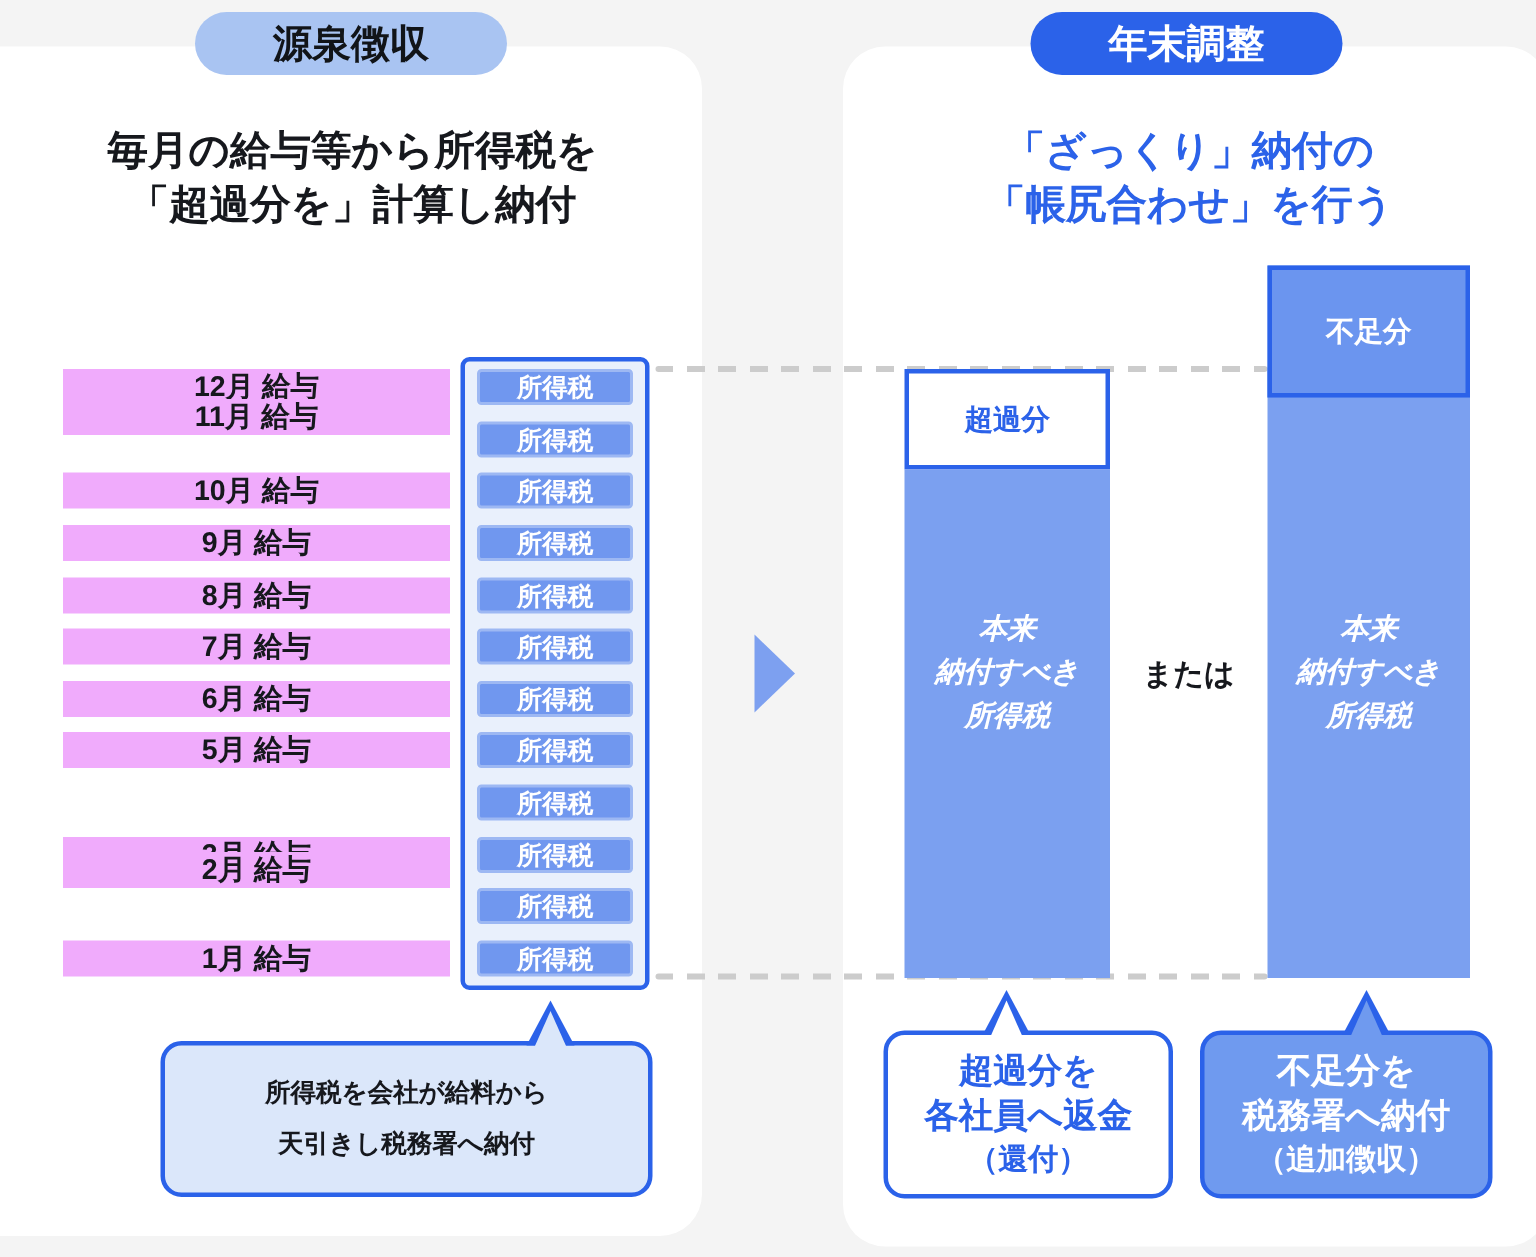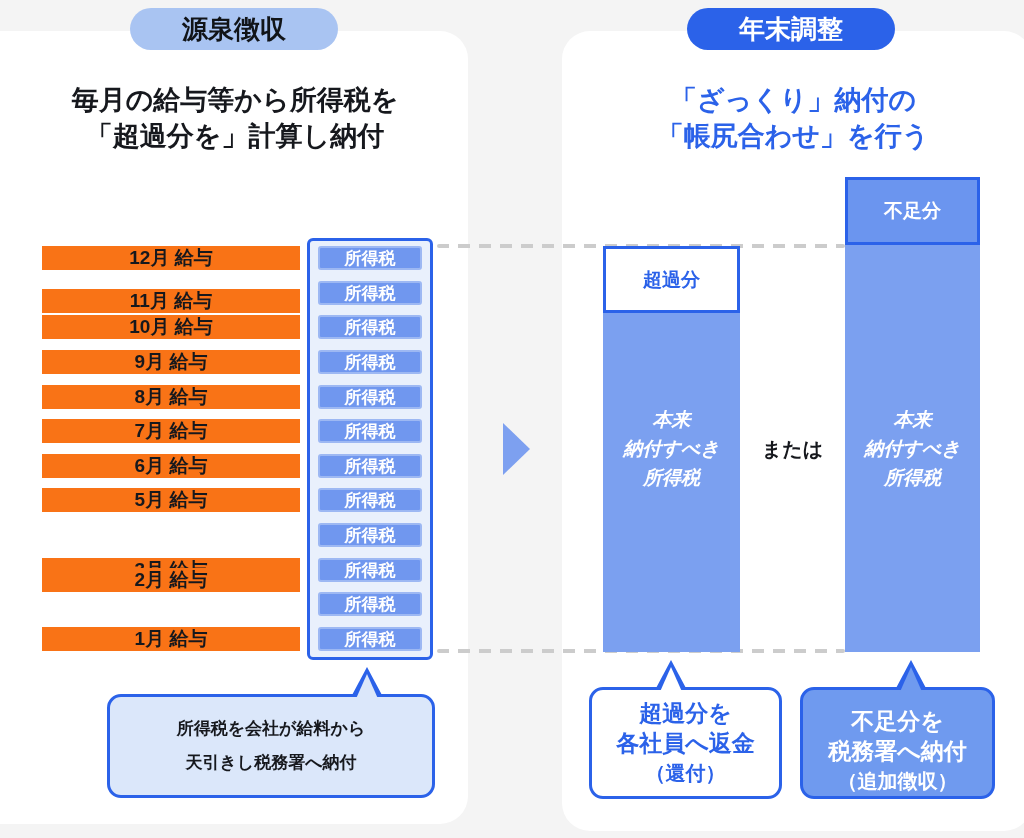--- a/index.html
+++ b/index.html
@@ -15,21 +15,21 @@
            display:flex; align-items:center; justify-content:center;
            font-size:26px; font-weight:bold; z-index:5; }
   #left-badge  { left:130px; background:#a9c4f2; color:#111418; }
   #right-badge { left:687px; background:#2b62e9; color:#ffffff; }
 
   .panel-title { position:absolute; top:82px; width:430px; text-align:center;
                  font-size:27px; font-weight:bold; line-height:36px; z-index:4; }
   #left-title  { left:20px;  color:#16181d; }
   #right-title { left:578px; color:#2b62e9; }
 
-  .month-row { position:absolute; left:42px; width:258px; height:24px; background:#f97316;
+  .month-row { position:absolute; left:42px; width:258px; height:24px; background:#f0abfc;
                display:flex; align-items:center; justify-content:center;
                font-size:19px; font-weight:bold; color:#16181d; z-index:3; }
 
   #tax-column { position:absolute; left:307px; top:238px; width:126px; height:422px;
                 background:#e9f0fc; border:3px solid #2b62e9; border-radius:6px; z-index:3; }
   .tax-box { position:absolute; left:318px; width:104px; height:24px; background:#7097ef;
              border:2px solid #9db8f3; border-radius:3px;
              display:flex; align-items:center; justify-content:center;
              font-size:17px; font-weight:bold; color:#ffffff; z-index:4; }
 
@@ -43,21 +43,21 @@
                border-top:26px solid transparent; border-bottom:26px solid transparent;
                border-left:27px solid #7da0f0; z-index:2; }
 
   
   #excess-box { position:absolute; left:603px; top:246px; width:137px; height:67px;
                 background:#ffffff; border:3px solid #2b62e9; z-index:3;
                 display:flex; align-items:center; justify-content:center;
                 font-size:19px; font-weight:bold; color:#2b62e9; }
   #left-bar-fill  { position:absolute; left:603px; top:313px; width:137px; height:339px;
                     background:#7ba0f0; z-index:2; }
-  #shortfall-box { position:absolute; left:845px; top:177px; width:135px; height:68px;
+  #shortfall-box { position:absolute; left:845px; top:177px; width:135px; height:88px;
                    background:#6b95ef; border:3px solid #2b62e9; z-index:3;
                    display:flex; align-items:center; justify-content:center;
                    font-size:19px; font-weight:bold; color:#ffffff; }
   #right-bar-fill { position:absolute; left:845px; top:245px; width:135px; height:407px;
                     background:#7ba0f0; z-index:2; }
   .bar-text { position:absolute; top:405px; width:137px; text-align:center; z-index:4;
               font-size:19px; font-weight:bold; color:#ffffff; line-height:29px;font-style:italic; }
   #left-bar-text  { left:603px; }
   #right-bar-text { left:845px; width:135px; }
   #or-label { position:absolute; left:740px; top:436px; width:105px; text-align:center;
@@ -65,21 +65,21 @@
 
   
   .callout { position:absolute; border:3px solid #2b62e9; border-radius:14px; z-index:5;
              display:flex; flex-direction:column; align-items:center; justify-content:center;
              text-align:center; font-weight:bold; }
   #left-callout { left:107px; top:694px; width:328px; height:104px; background:#dbe7fa;
                   color:#16181d; font-size:17px; line-height:34px; }
   #refund-callout { left:589px; top:687px; width:193px; height:112px; background:#ffffff;
                     color:#2b62e9; font-size:23px; line-height:30px; }
   #pay-callout { left:800px; top:687px; width:195px; height:112px; background:#6f9aef;
-                 color:#ffffff; font-size:23px; line-height:30px;justify-content:flex-end; }
+                 color:#ffffff; font-size:23px; line-height:30px; }
   .callout-sub { font-size:20px; }
 
   .pointer { position:absolute; top:-30px; width:32px; height:31px; }
   .pointer .p-outer { position:absolute; left:0; top:0; width:0; height:0;
         border-left:16px solid transparent; border-right:16px solid transparent;
         border-bottom:30px solid #2b62e9; }
   .pointer .p-inner { position:absolute; left:4px; top:7px; width:0; height:0;
         border-left:12px solid transparent; border-right:12px solid transparent;
         border-bottom:27px solid #ffffff; }
   #left-callout .p-inner   { border-bottom-color:#dbe7fa; }
@@ -103,21 +103,21 @@
   </div>
   <div id="right-title" class="panel-title">
     <div>「ざっくり」納付の</div>
     <div>「帳尻合わせ」を行う</div>
   </div>
 
   <div class="dashed-line" id="dash-top"></div>
   <div class="dashed-line" id="dash-bottom"></div>
 
   <div class="month-row" style="top:246px">12月 給与</div>
-  <div class="month-row" style="top:289px">11月 給与</div>
+  <div class="month-row" style="top:266px">11月 給与</div>
   <div class="month-row" style="top:315px">10月 給与</div>
   <div class="month-row" style="top:350px">9月 給与</div>
   <div class="month-row" style="top:385px">8月 給与</div>
   <div class="month-row" style="top:419px">7月 給与</div>
   <div class="month-row" style="top:454px">6月 給与</div>
   <div class="month-row" style="top:488px">5月 給与</div>
   <div class="month-row" style="top:558px">3月 給与</div>
   <div class="month-row" style="top:568px">2月 給与</div>
   <div class="month-row" style="top:627px">1月 給与</div>
 

